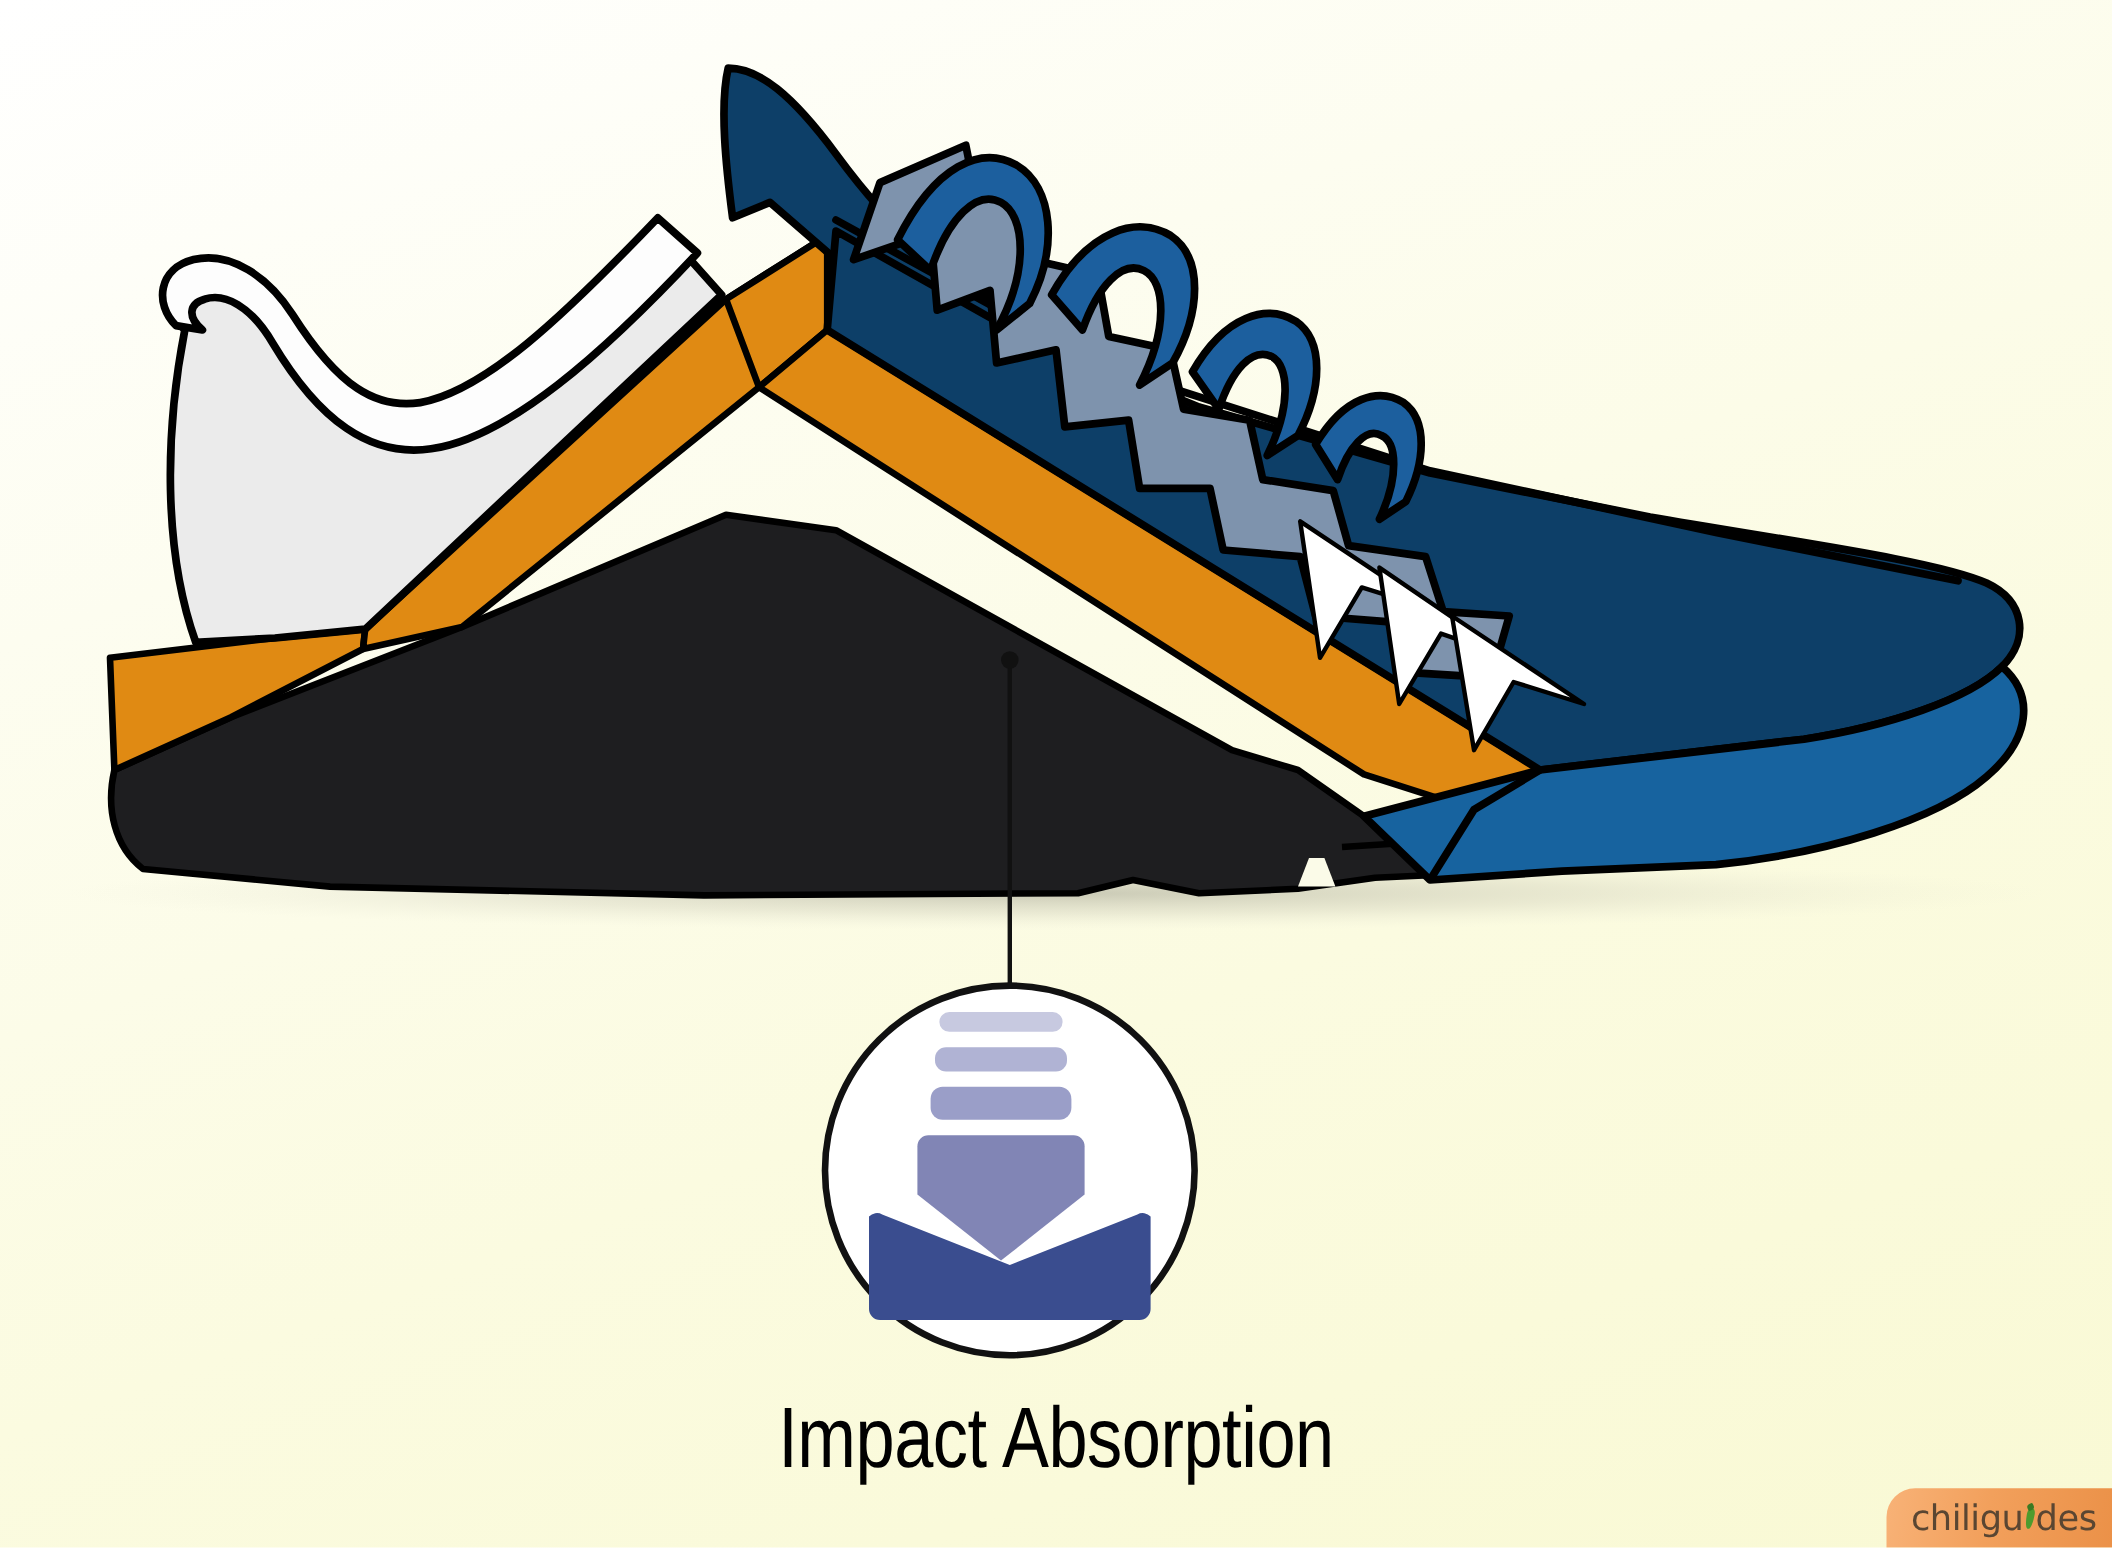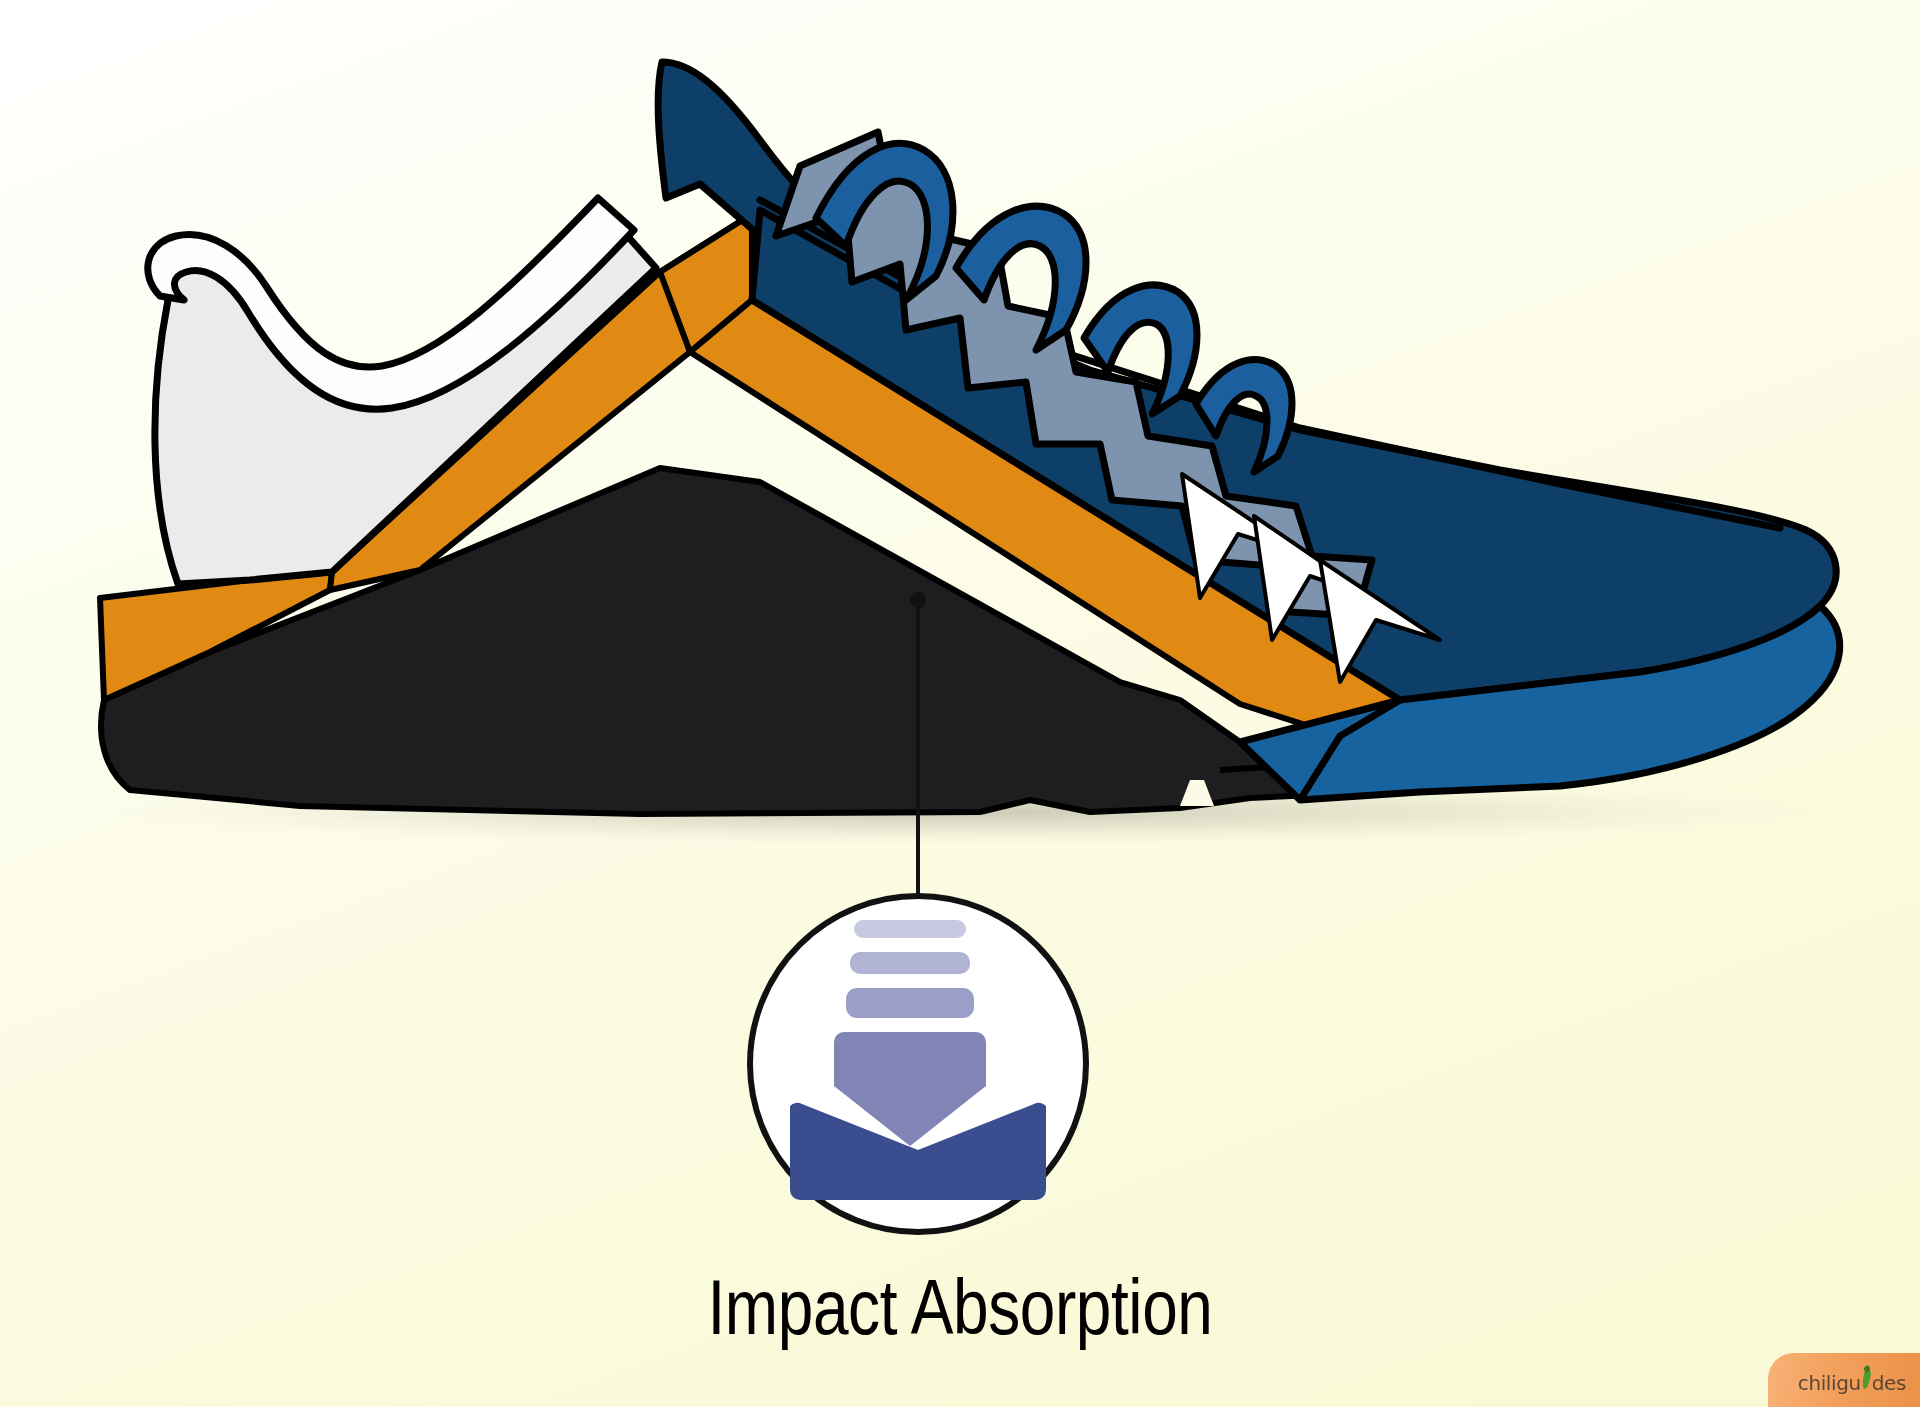--- a/index.html
+++ b/index.html
@@ -60,21 +60,21 @@
     padding: 0 14px 0 22px;
     box-sizing: border-box;
     border-top-left-radius: 26px;
     background: linear-gradient(100deg, #f8b277 0%, #f2a05c 45%, #eb9148 100%);
     display: flex;
     align-items: center;
     justify-content: flex-end;
   }
   #watermark .wm-text {
     font-family: "DejaVu Sans", sans-serif;
-    font-size: 20px;
+    font-size: 32px;
     color: #5a4632;
     letter-spacing: -0.4px;
     display: flex;
     align-items: baseline;
   }
   #watermark .wm-chili {
     display: inline-block;
     width: 9px;
     height: 24px;
     position: relative;

